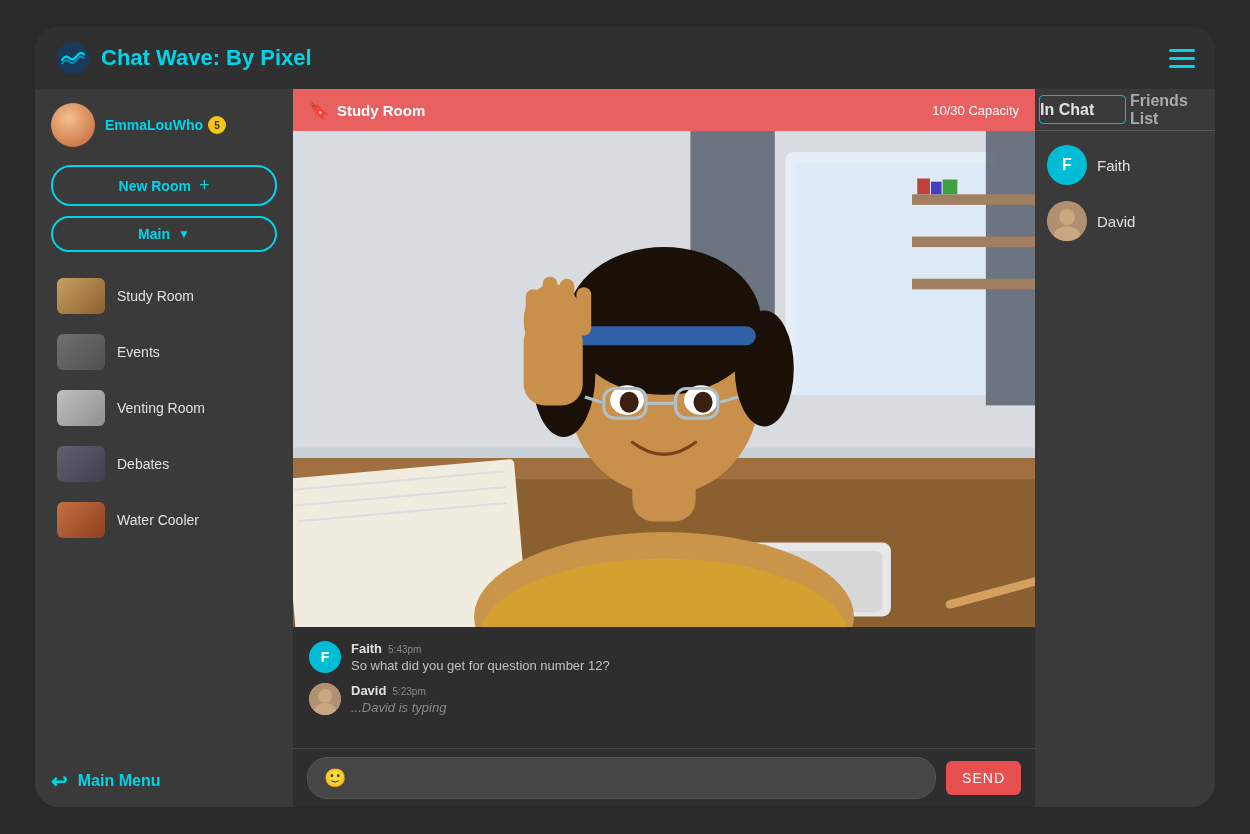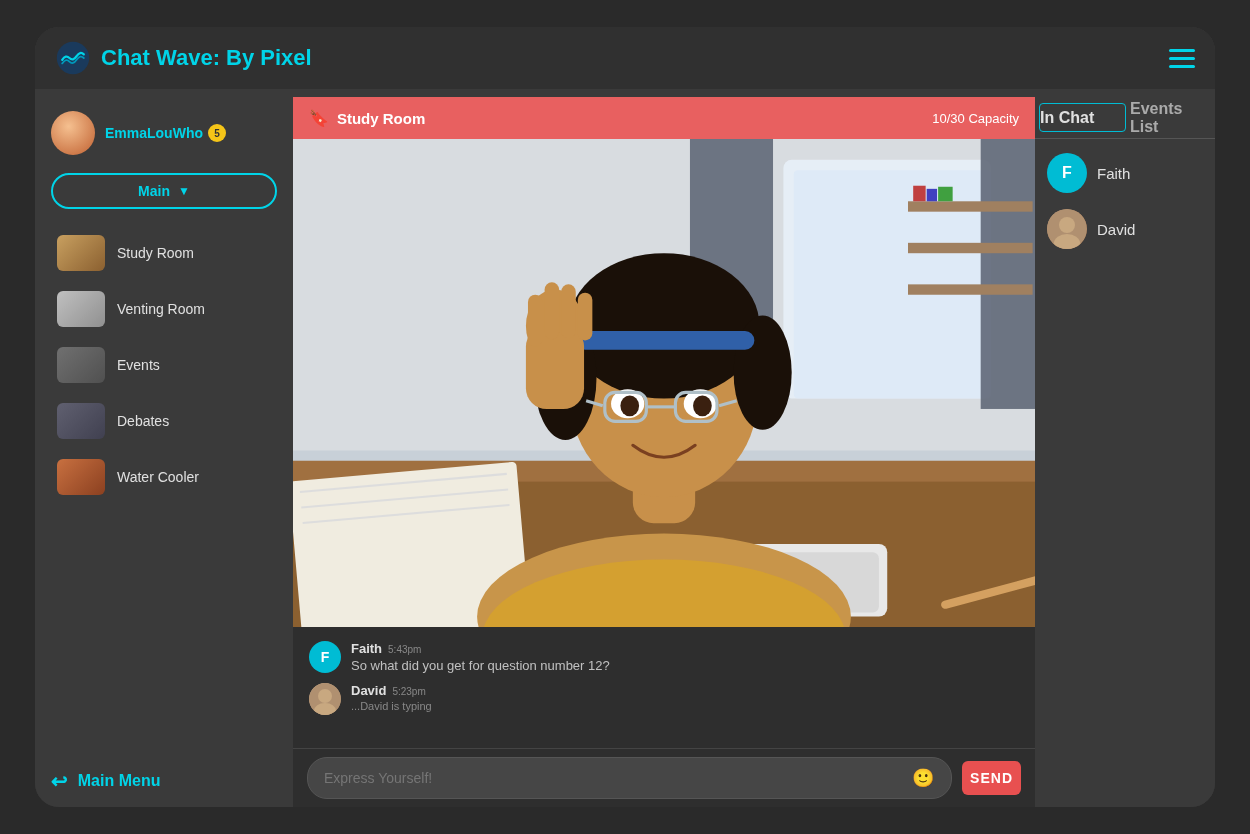--- a/index.html
+++ b/index.html
@@ -14,21 +14,20 @@
     }
 
     .app-container {
       width: 1180px;
       height: 780px;
       background: #3a3a3a;
       border-radius: 24px;
       overflow: hidden;
       display: flex;
       flex-direction: column;
-      gap: 8px;
     }
 
     
     .top-bar {
       background: #303030;
       height: 62px;
       display: flex;
       align-items: center;
       justify-content: space-between;
       padding: 0 20px;
@@ -334,21 +333,22 @@
     .chat-time {
       color: #888;
       font-size: 10px;
     }
     .chat-text {
       color: #c0c0c0;
       font-size: 13px;
     }
     .chat-typing {
       color: #888;
-      font-size: 11px;
+      font-size: 13px;
+      font-style: italic;
     }
 
     
     .chat-input-row {
       display: flex;
       align-items: center;
       padding: 8px 14px;
       gap: 10px;
       background: #2e2e2e;
       border-top: 1px solid #444;
@@ -376,24 +376,24 @@
     }
     .emoji-icon {
       color: #888;
       font-size: 18px;
       cursor: pointer;
     }
     .send-btn {
       background: #e85050;
       border: none;
       border-radius: 6px;
-      padding: 9px 8px;
+      padding: 9px 16px;
       color: white;
       font-size: 14px;
-      font-weight: 700;
+      font-weight: 400;
       cursor: pointer;
       letter-spacing: 1px;
     }
 
     
     .right-panel {
       width: 180px;
       background: #3a3a3a;
       display: flex;
       flex-direction: column;
@@ -494,38 +494,42 @@
       <div class="user-row">
         <div class="user-avatar">
           <div class="user-avatar-inner"></div>
         </div>
         <div class="username">
           <span>EmmaLouWho</span>
           <div class="coin-badge">5</div>
         </div>
       </div>
 
+      <button class="btn-new-room">
+        <span>New Room</span>
+        <span class="plus">+</span>
+      </button>
 
       <button class="btn-rooms">
         <span>Main</span>
         <span class="chevron-down">▼</span>
       </button>
 
       <div class="room-list">
         <div class="room-item">
           <div class="room-thumb room-thumb-study"></div>
           <span class="room-name">Study Room</span>
         </div>
         <div class="room-item">
+          <div class="room-thumb room-thumb-events"></div>
+          <span class="room-name">Events</span>
+        </div>
+        <div class="room-item">
           <div class="room-thumb room-thumb-venting"></div>
           <span class="room-name">Venting Room</span>
-        </div>
-        <div class="room-item">
-          <div class="room-thumb room-thumb-events"></div>
-          <span class="room-name">Events</span>
         </div>
         <div class="room-item">
           <div class="room-thumb room-thumb-debates"></div>
           <span class="room-name">Debates</span>
         </div>
         <div class="room-item">
           <div class="room-thumb room-thumb-water"></div>
           <span class="room-name">Water Cooler</span>
         </div>
       </div>
@@ -647,35 +651,34 @@
                 <span class="chat-username">David</span>
                 <span class="chat-time">5:23pm</span>
               </div>
               <div class="chat-typing">...David is typing</div>
             </div>
           </div>
         </div>
 
         <div class="chat-input-row">
           <div class="chat-input">
-            <input type="text" placeholder="Express Yourself!" style="">
             <span class="emoji-icon">🙂</span>
           </div>
           <button class="send-btn">SEND</button>
         </div>
       </div>
     </div>
 
     <div class="right-panel">
       <div class="right-tabs">
         <div class="right-tab active">
           <span>In Chat</span>
         </div>
         <div class="right-tab inactive">
-          <span>Events List</span>
+          <span>Friends List</span>
         </div>
       </div>
 
       <div class="in-chat-list">
 
         <div class="in-chat-person">
           <div class="person-avatar avatar-faith">F</div>
           <span class="person-name">Faith</span>
         </div>
 

